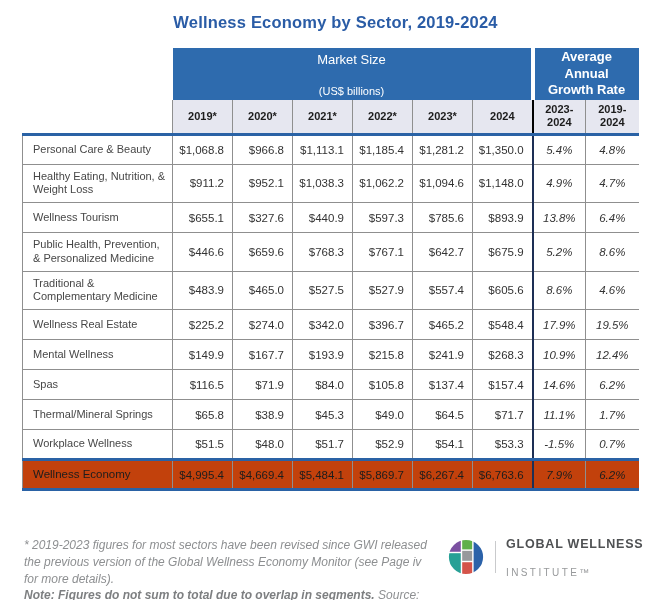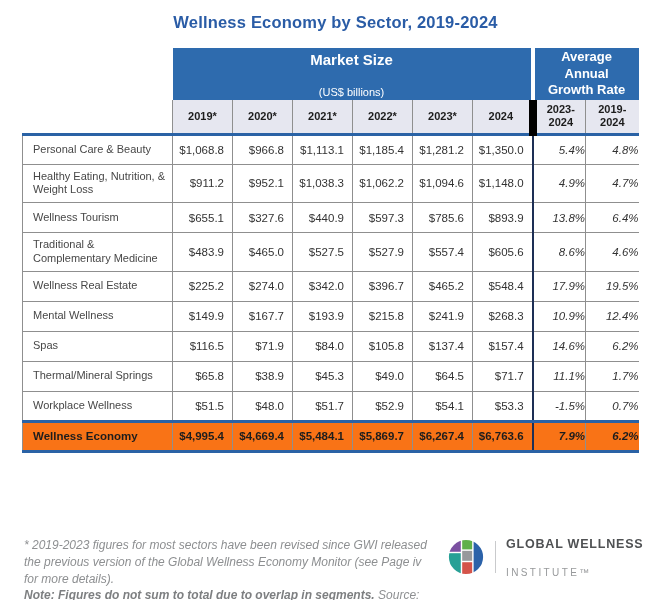--- a/index.html
+++ b/index.html
@@ -33,62 +33,62 @@
   th, td { padding: 0; }
 
   th.corner, th.corner2 { background: transparent; border: none; }
   tr.years th.corner2 { border-bottom: 3px solid #2a62a5; }
 
   th.band {
     background: #2e6bae; color: #ffffff;
     height: 52px; vertical-align: middle; text-align: center;
     font-weight: normal;
   }
-  th.band .bt { font-weight: bold; font-size: 15px; }
+  th.band .bt { font-weight: normal; font-size: 13px; }
   th.band .bs { font-size: 11px; margin-top: 18px; }
   th.band.growth { border-left: 4px solid #ffffff; }
   th.band.growth .gt {
     font-weight: bold; font-size: 13px; line-height: 1.3;
     width: 82px; margin: 0 auto;
   }
 
   tr.years th.yh {
     background: #e6e7f0; color: #1c1c1c;
     font-size: 11px; font-weight: bold;
     height: 34px; vertical-align: middle; text-align: center;
     border-left: 1px solid #8f8f8f;
     border-bottom: 3px solid #2a62a5;
     line-height: 1.2;
   }
-  tr.years th.yh.gfirst { border-left: 8px solid #000000; }
+  tr.years th.yh.gfirst { border-left: 2px solid #000000; }
 
   tbody td {
     border-bottom: 1px solid #8f8f8f;
     font-size: 11.5px; color: #333333;
     height: 30px; vertical-align: middle;
   }
   tbody td.label {
     border-left: 1px solid #8f8f8f;
     border-right: 1px solid #8f8f8f;
     text-align: left; padding: 5px 6px 5px 10px;
     font-size: 11px; color: #474747; line-height: 1.25;
   }
   tbody td.val {
     text-align: right; padding-right: 8px;
     border-right: 1px solid #8f8f8f;
   }
   tbody td.pct {
-    text-align: right; font-style: italic;
+    text-align: center; font-style: italic;
     border-right: 1px solid #8f8f8f;
   }
   tbody td.pct:last-child { border-right: none; }
   tbody td.gfirst { border-left: 2px solid #1d2f55; }
 
   tbody tr.total td {
-    background: #f97316; font-weight: bold; color: #1d1d1d;
+    background: #c2410c; font-weight: normal; color: #1d1d1d;
     border-top: 3px solid #2a62a5;
     border-bottom: 3px solid #2a62a5;
     height: 30px;
   }
   tbody tr.total td.label { font-size: 11.5px; color: #1d1d1d; }
 
   .footnote {
     position: absolute; left: 24px; top: 537px; width: 412px;
     font-size: 12px; line-height: 1.4; font-style: italic;
     color: #8d8f91;
@@ -179,20 +179,31 @@
           <td class="val">$655.1</td>
           <td class="val">$327.6</td>
           <td class="val">$440.9</td>
           <td class="val">$597.3</td>
           <td class="val">$785.6</td>
           <td class="val">$893.9</td>
           <td class="pct gfirst">13.8%</td>
           <td class="pct">6.4%</td>
         </tr>
         <tr>
+          <td class="label">Public Health, Prevention, &amp; Personalized Medicine</td>
+          <td class="val">$446.6</td>
+          <td class="val">$659.6</td>
+          <td class="val">$768.3</td>
+          <td class="val">$767.1</td>
+          <td class="val">$642.7</td>
+          <td class="val">$675.9</td>
+          <td class="pct gfirst">5.2%</td>
+          <td class="pct">8.6%</td>
+        </tr>
+        <tr>
           <td class="label">Traditional &amp; Complementary Medicine</td>
           <td class="val">$483.9</td>
           <td class="val">$465.0</td>
           <td class="val">$527.5</td>
           <td class="val">$527.9</td>
           <td class="val">$557.4</td>
           <td class="val">$605.6</td>
           <td class="pct gfirst">8.6%</td>
           <td class="pct">4.6%</td>
         </tr>

